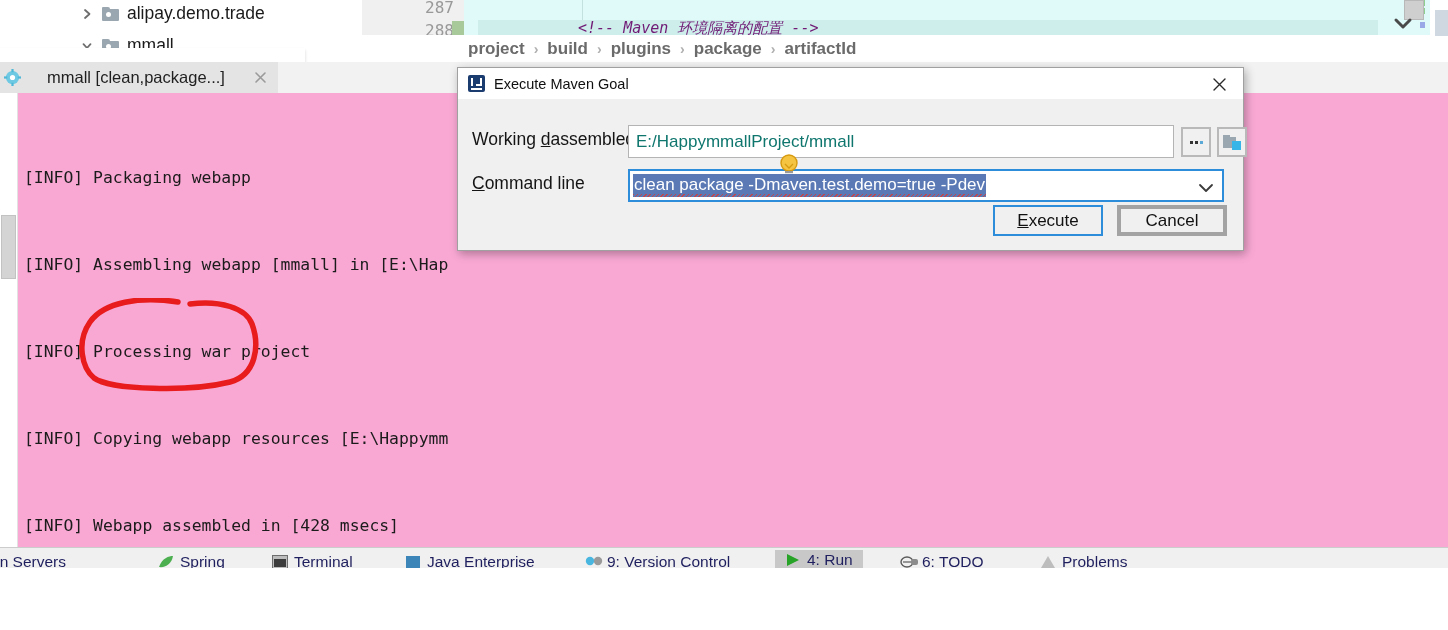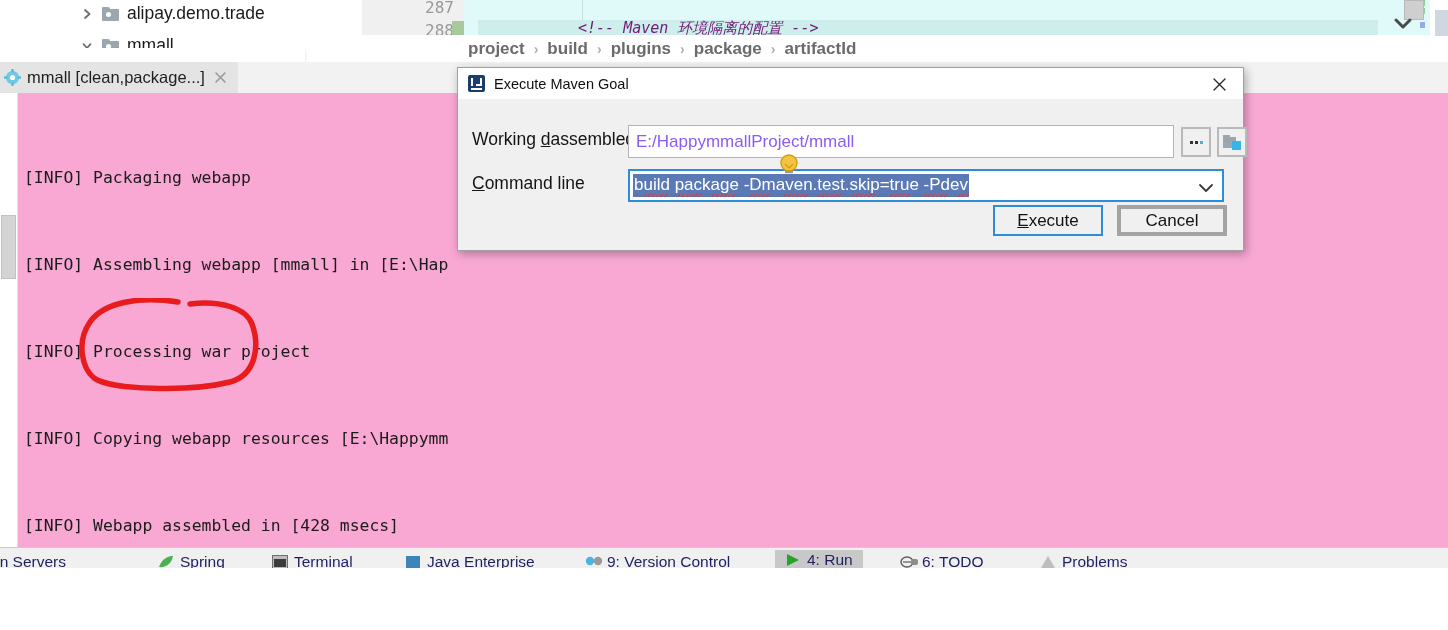--- a/index.html
+++ b/index.html
@@ -206,20 +206,21 @@
   }
   .tab-active {
     position: absolute;
     left: 0; top: 0;
     height: 31px;
     display: flex;
     align-items: center;
     padding: 0 10px 0 4px;
     background: #e4e4e4;
     box-sizing: border-box;
+    gap: 20px;
   }
   .tab-gear {
     width: 17px; height: 17px;
     margin-right: 6px;
     flex: 0 0 auto;
   }
   .tab-label {
     font-size: 16.5px;
     color: #1f1f1f;
     white-space: nowrap;
@@ -402,21 +403,21 @@
     position: absolute;
     left: 170px; top: 0;
     width: 546px; height: 33px;
     background: #ffffff;
     border: 1px solid #b4b4b4;
     box-sizing: border-box;
     display: flex;
     align-items: center;
     padding-left: 7px;
     font-size: 17px;
-    color: #8b5cf6;
+    color: #0f766e;
   }
   .sq-btn {
     position: absolute;
     top: 2px;
     width: 30px; height: 30px;
     background: #f0f0f0;
     border: 2px solid #b9b9b9;
     box-sizing: border-box;
     display: flex;
     align-items: center;
@@ -757,21 +758,21 @@
         <div class="combo">
           <span class="bulb">
             <svg width="22" height="28" viewBox="0 0 22 28">
               <circle cx="11" cy="10" r="8" fill="#f5c542" stroke="#d79b10" stroke-width="1.4"></circle>
               <path d="M7 11 L11 15 L15 11" fill="none" stroke="#d79b10" stroke-width="1.3"></path>
               <rect x="7" y="18" width="8" height="2.2" fill="#9a9a9a"></rect>
               <rect x="7" y="21.4" width="8" height="2.2" fill="#9a9a9a"></rect>
               <rect x="8" y="24.8" width="6" height="2.2" fill="#9a9a9a"></rect>
             </svg>
           </span>
-          <span class="combo-sel">build package -Dmaven.test.skip=true -Pdev</span>
+          <span class="combo-sel">clean package -Dmaven.test.demo=true -Pdev</span>
           <span class="combo-caret">
             <svg width="16" height="10" viewBox="0 0 16 10">
                 <path d="M2 2 L8 8 L14 2" fill="none" stroke="#3b3b3b" stroke-width="1.8" stroke-linecap="round" stroke-linejoin="round"></path>
               </svg>
           </span>
         </div>
       </div>
 
       <div class="dlg-buttons">
         <div class="dbtn primary">

